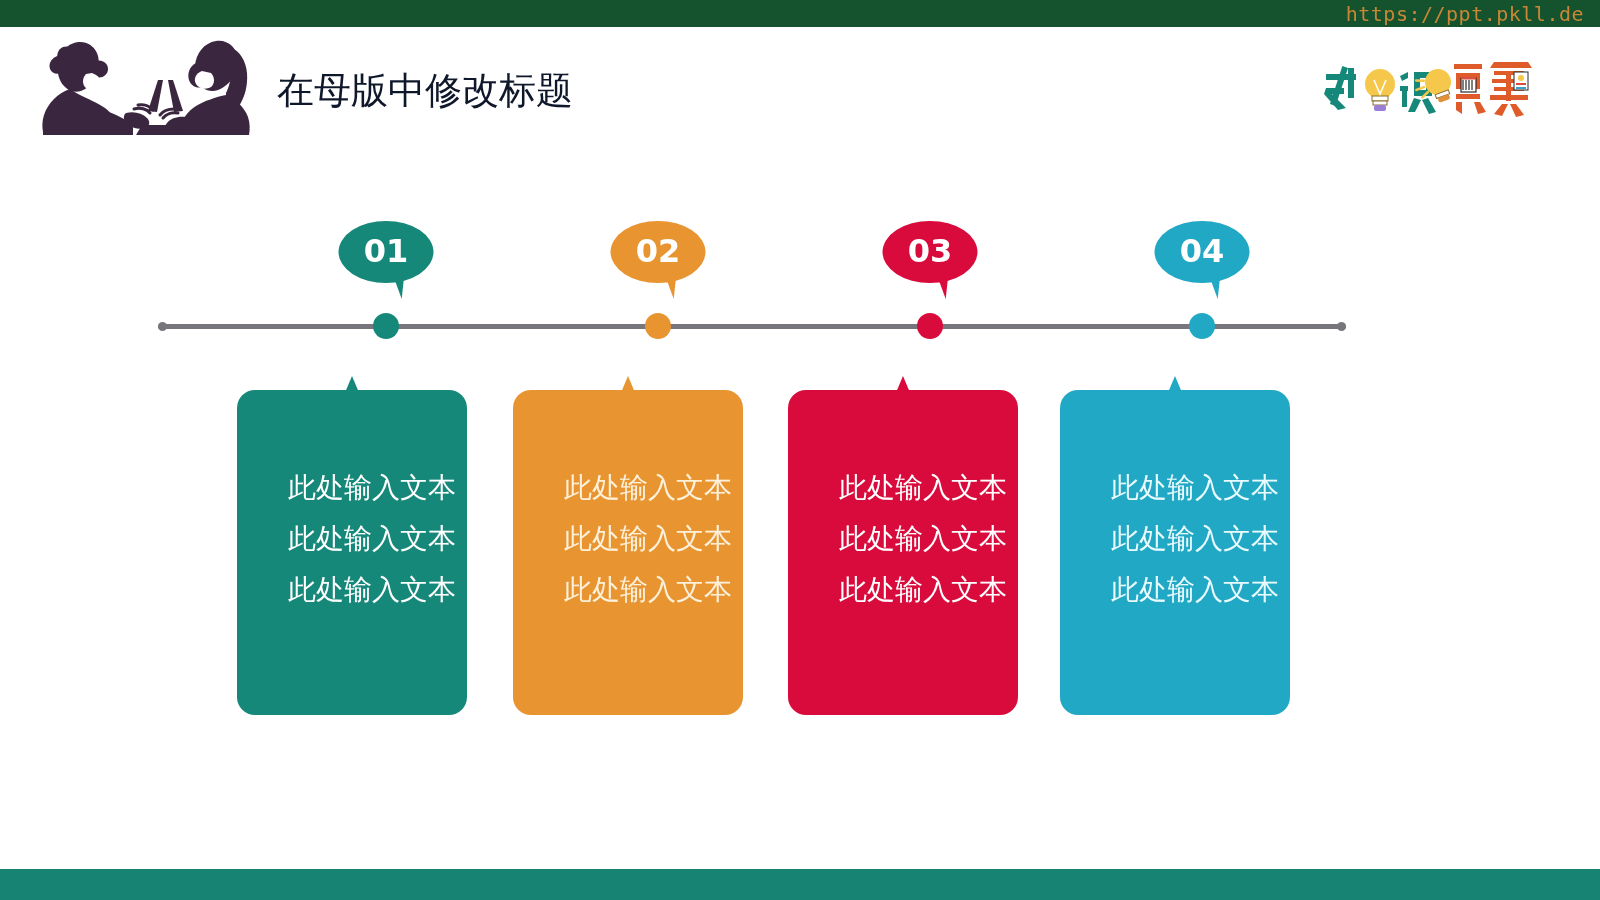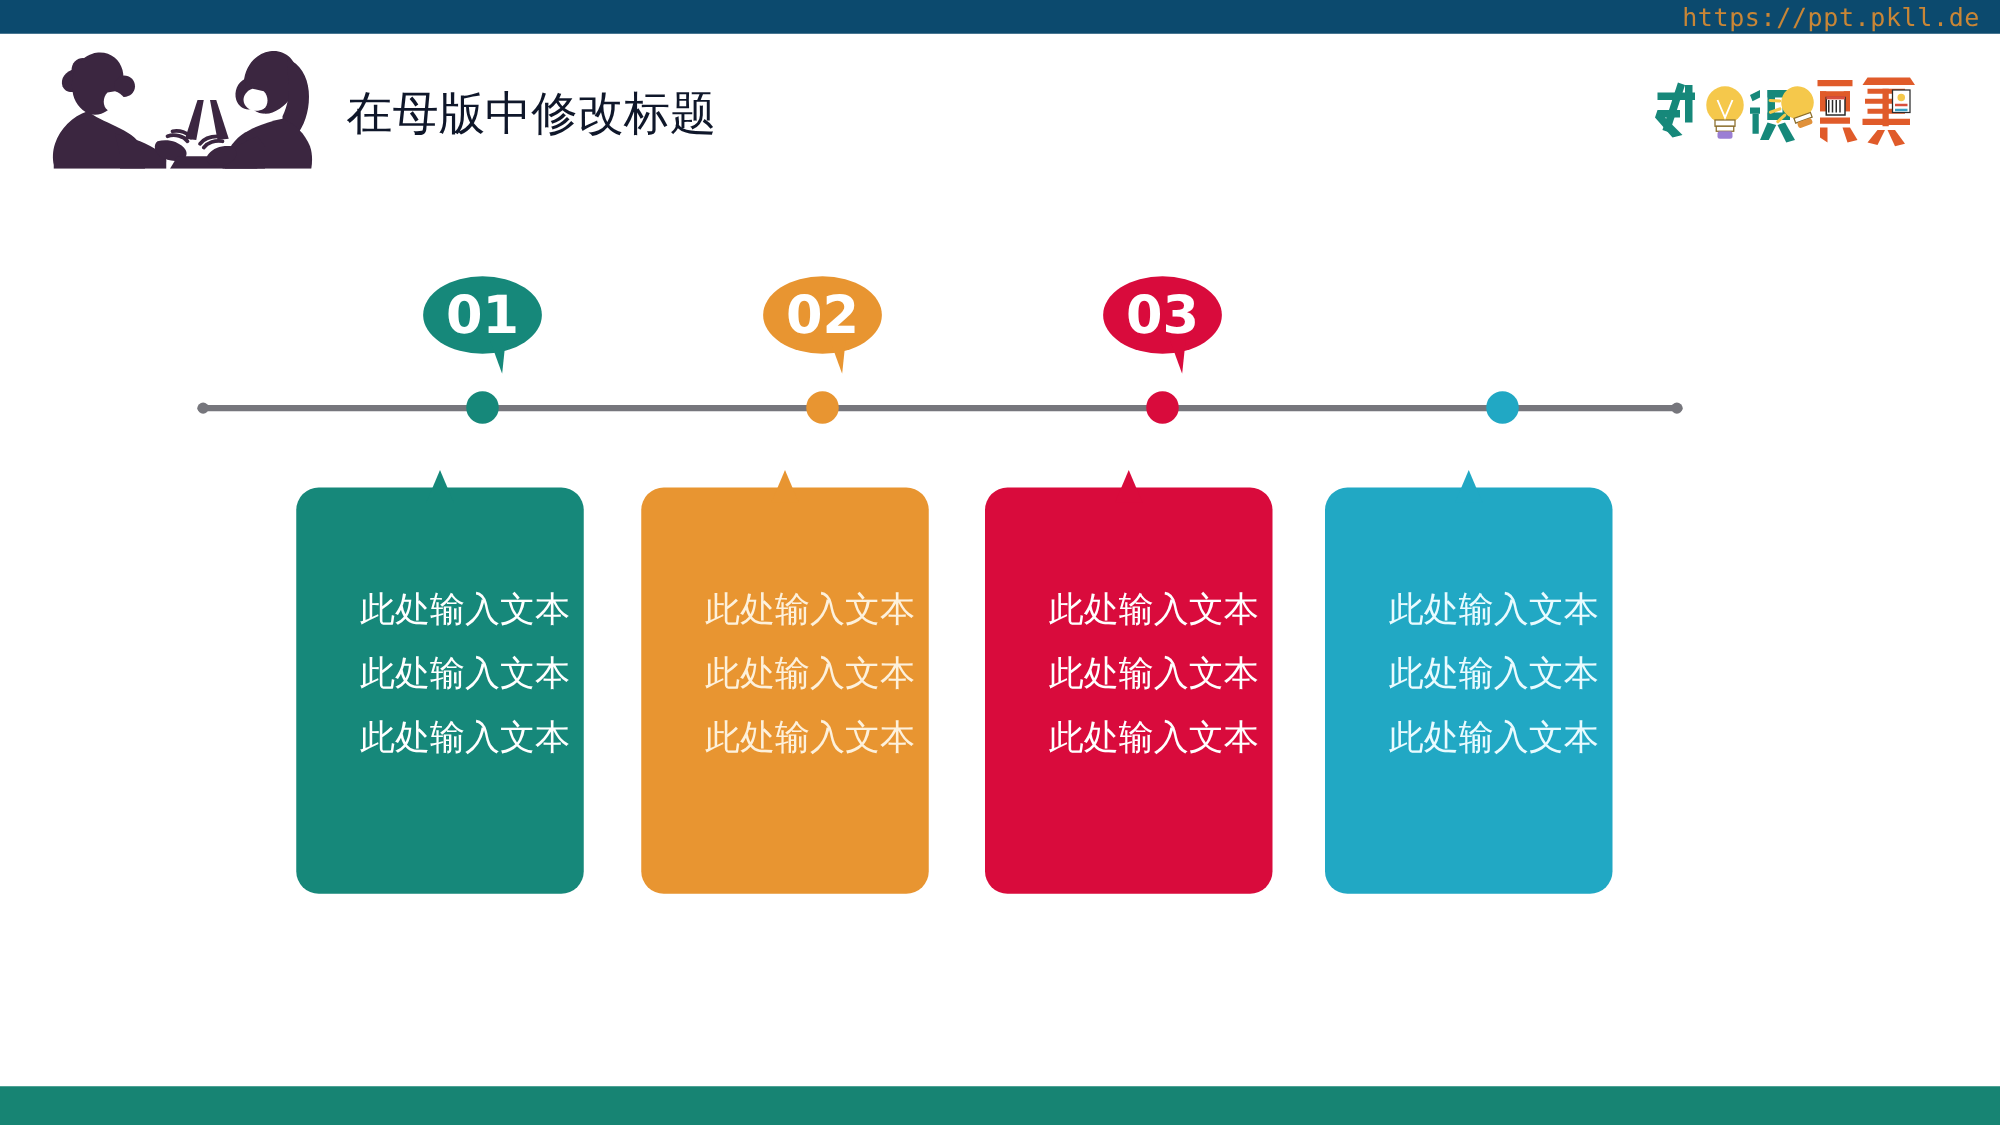--- a/index.html
+++ b/index.html
@@ -132,21 +132,21 @@
   }
   .bubble-num {
     position: absolute;
     left: 0; top: 0;
     width: 95px;
     height: 62px;
     display: flex;
     align-items: center;
     justify-content: center;
     color: #ffffff;
-    font-size: 42px;
+    font-size: 32px;
     font-weight: bold;
     letter-spacing: 0px;
     font-family: "DejaVu Sans", "Liberation Sans", sans-serif;
     padding-bottom: 2px;
     box-sizing: border-box;
   }
 
   
   .card {
     position: absolute;
@@ -194,21 +194,21 @@
     width: 1600px;
     height: 31px;
     background: #178473;
   }
 </style>
 </head>
 <body>
 
 <div class="slide">
 
-  <div class="top-bar" style="background: #0c4a6e;">
+  <div class="top-bar" style="background: #14532d;">
     <div class="watermark">https://ppt.pkll.de</div>
   </div>
 
   <div class="header-illustration">
     <svg viewBox="0 0 232 102" width="232" height="102" xmlns="http://www.w3.org/2000/svg">
       <g fill="#3b2640">
 
         <path d="M30 22 C22 24 18 30 20 36 C22 41 28 42 33 39 C36 37 38 33 38 29 Z"></path>
         <path d="M33 14 C28 16 26 22 28 27 C31 32 38 32 42 28 C45 25 45 19 42 16 C39 13 36 13 33 14 Z"></path>
 
@@ -348,20 +348,25 @@
   <div class="bubble" style="left:658px;">
     <div class="bubble-body" style="background: rgb(232, 149, 49);"></div>
     <div class="bubble-tail" style="color: rgb(232, 149, 49);"></div>
     <div class="bubble-num">02</div>
   </div>
   <div class="bubble" style="left:930px;text-align:center;">
     <div class="bubble-body" style="background: rgb(217, 11, 60);"></div>
     <div class="bubble-tail" style="color: rgb(217, 11, 60);"></div>
     <div class="bubble-num">03</div>
   </div>
+  <div class="bubble" style="left:1202px;">
+    <div class="bubble-body" style="background: rgb(33, 168, 196);"></div>
+    <div class="bubble-tail" style="color: rgb(33, 168, 196);"></div>
+    <div class="bubble-num">04</div>
+  </div>
 
   <div class="card" style="left:237px;">
     <div class="card-box" style="background: rgb(22, 136, 122);"></div>
     <div class="card-notch" style="color: rgb(22, 136, 122);"></div>
     <div class="card-text" style="color: rgb(255, 255, 255);">
       <span class="line">此处输入文本</span>
       <span class="line">此处输入文本</span>
       <span class="line">此处输入文本</span>
     </div>
   </div>

